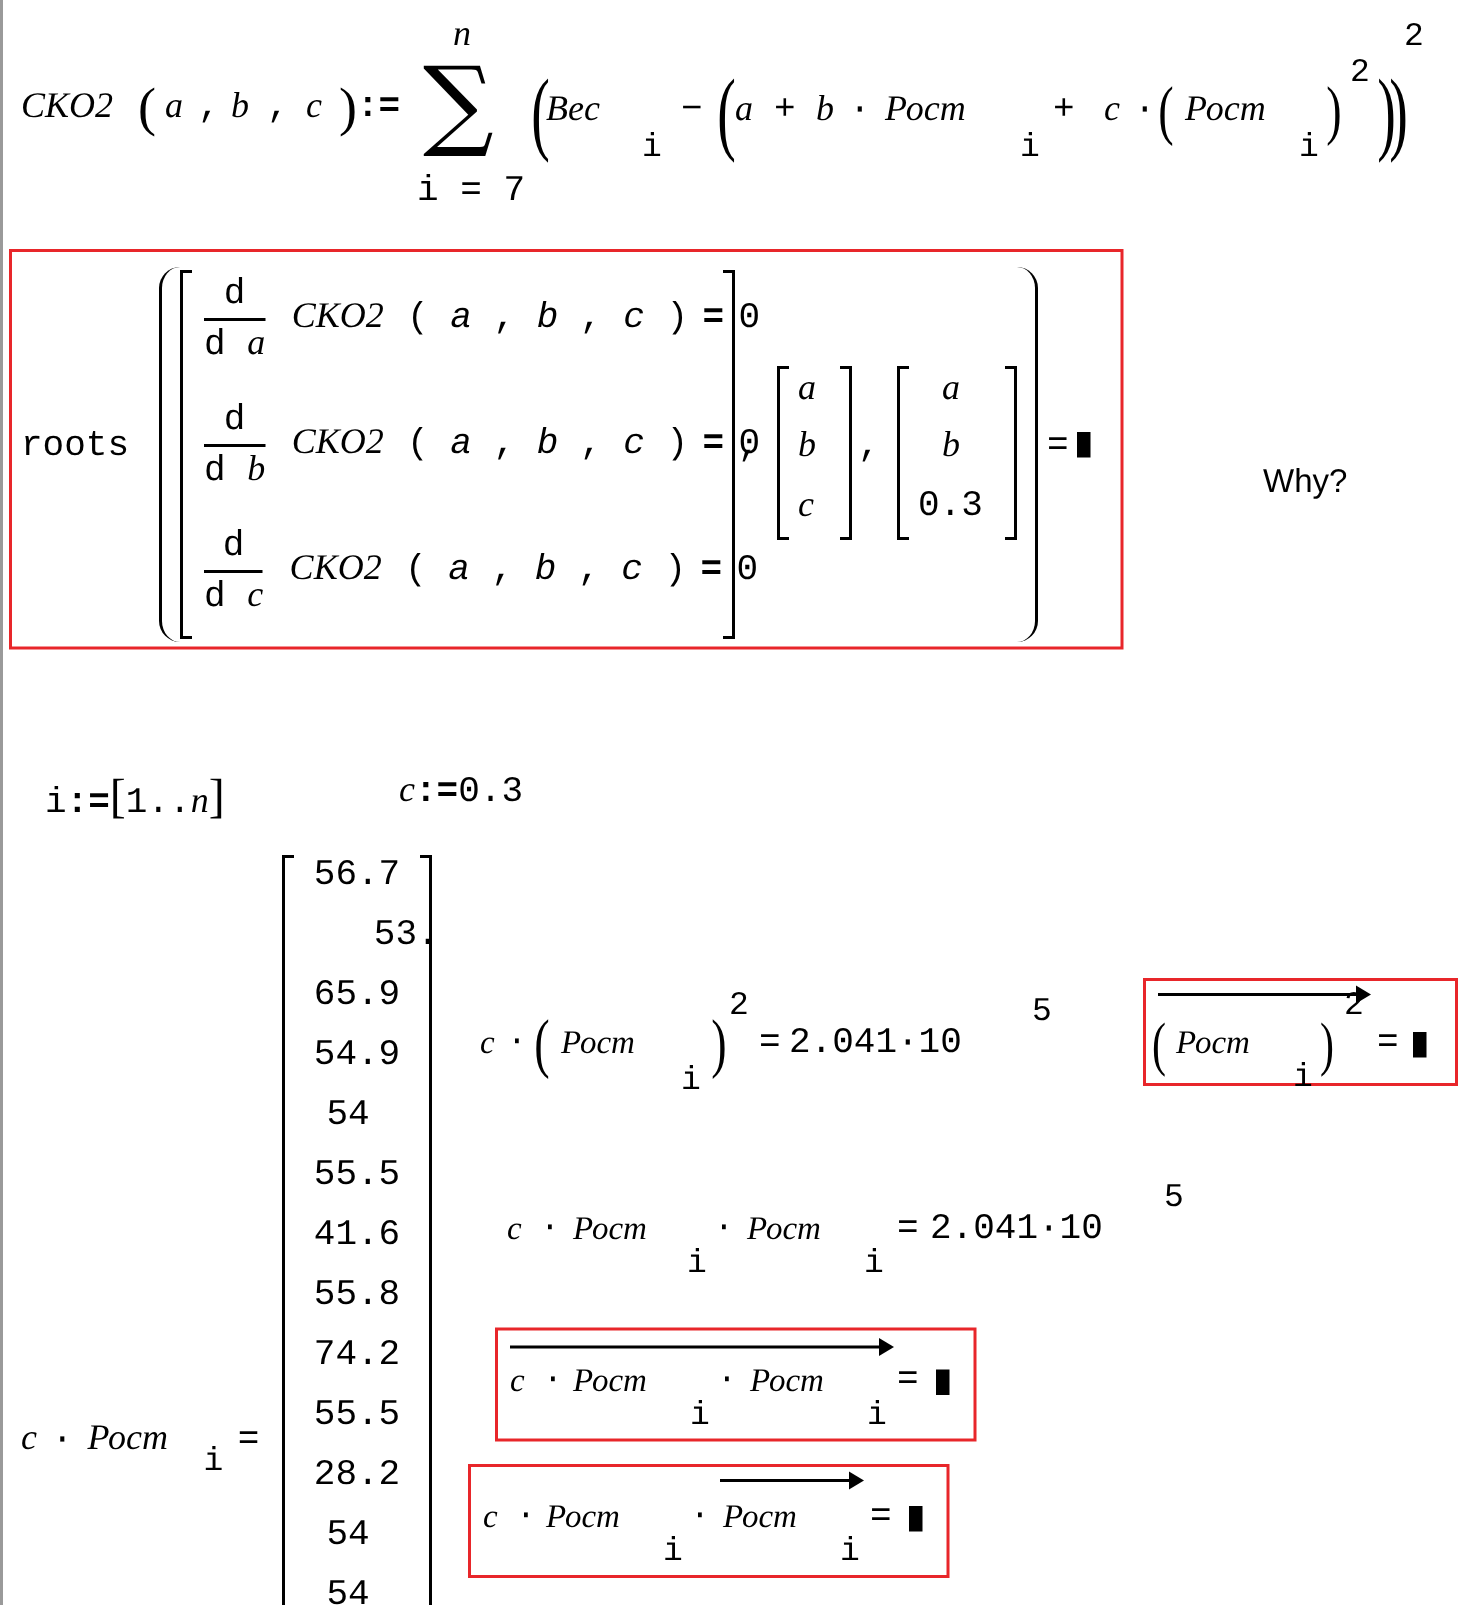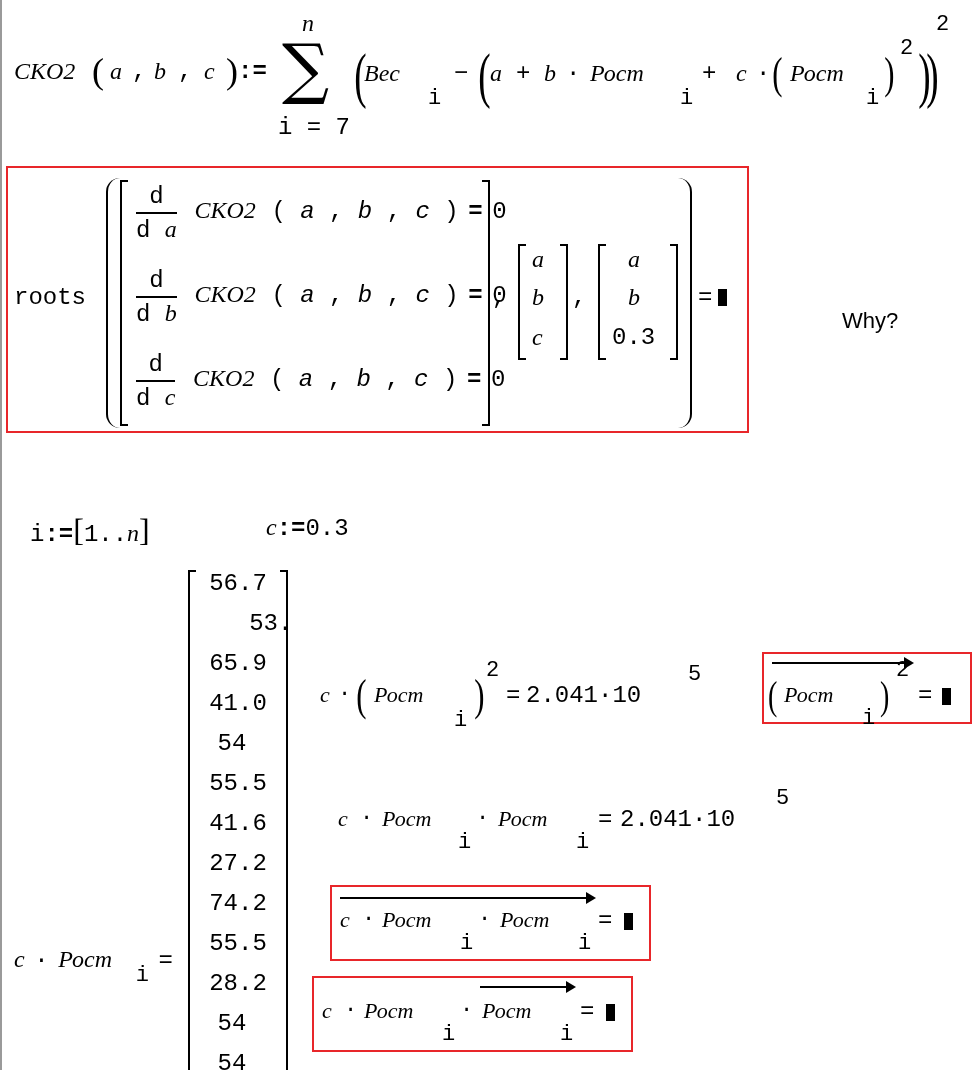--- a/index.html
+++ b/index.html
@@ -143,25 +143,25 @@
   <span class="it f24">Рост</span>
   <span class="rm sub" style="margin-left:14px;">i</span>
   <span class="rm f24">=</span>
 </div>
 <div class="abs" style="left:188px; top:570px; width:100px; height:500px; overflow:hidden;">
   <div class="abs" style="left:0; top:0; width:6px; height:520px; border-left:2px solid #000; border-top:2px solid #000;"></div>
   <div class="abs" style="left:92px; top:0; width:6px; height:520px; border-right:2px solid #000; border-top:2px solid #000;"></div>
   <div class="col-val rm" style="left:2px; top:-6px;">56.7</div>
   <div class="col-val rm" style="left:16px; top:34px;margin-left:26px;">53.1</div>
   <div class="col-val rm" style="left:2px; top:74px;">65.9</div>
-  <div class="col-val rm" style="left:2px; top:114px;">41.0</div>
+  <div class="col-val rm" style="left:2px; top:114px;">54.9</div>
   <div class="col-val rm" style="left:-4px; top:154px;">54</div>
   <div class="col-val rm" style="left:2px; top:194px;">55.5</div>
   <div class="col-val rm" style="left:2px; top:234px;">41.6</div>
-  <div class="col-val rm" style="left:2px; top:274px;">27.2</div>
+  <div class="col-val rm" style="left:2px; top:274px;">55.8</div>
   <div class="col-val rm" style="left:2px; top:314px;">74.2</div>
   <div class="col-val rm" style="left:2px; top:354px;">55.5</div>
   <div class="col-val rm" style="left:2px; top:394px;">28.2</div>
   <div class="col-val rm" style="left:-4px; top:434px;">54</div>
   <div class="col-val rm" style="left:-4px; top:474px;">54</div>
 </div>
 
 <div class="abs" style="left:320px; top:660px; width:400px; height:80px; white-space:nowrap;">
   <span class="abs it f22" style="left:0; top:22px;">c</span>
   <span class="abs rm f22" style="left:18px; top:22px;">·</span>

